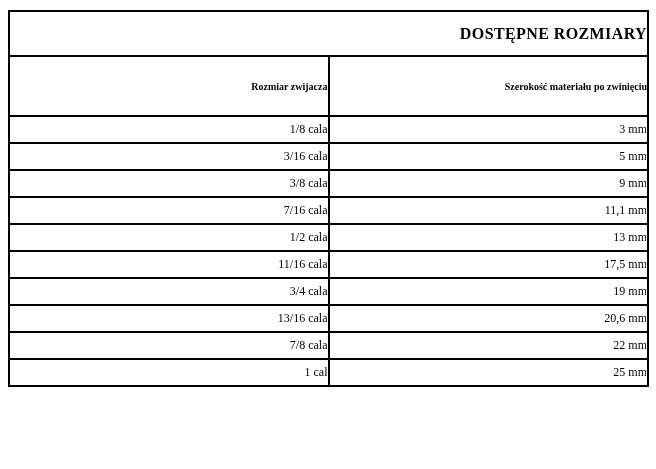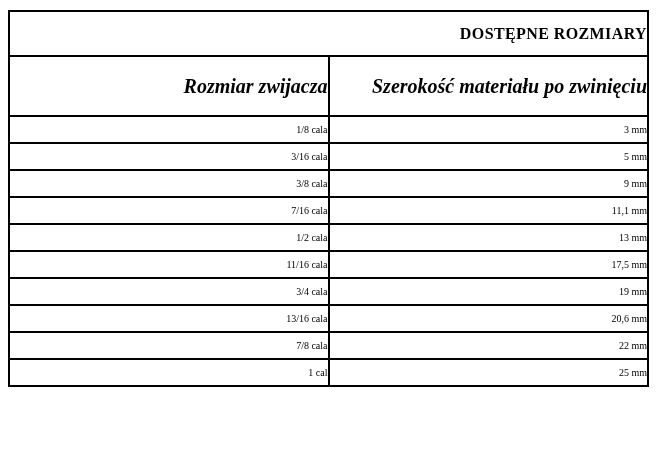--- a/index.html
+++ b/index.html
@@ -36,27 +36,27 @@
   }
   .title-cell {
     height: 43px;
     font-weight: bold;
     font-size: 16px;
     letter-spacing: 0.4px;
   }
   .header-cell {
     height: 58px;
     font-weight: bold;
-    font-size: 20px;
-    font-style: italic;
+    font-size: 10px;
   }
   .data-cell {
     height: 25px;
-    font-size: 10px;
+    font-size: 12px;
     font-weight: normal;
+    border-radius: 9px;
   }
   col.col-left  { width: 50%; }
   col.col-right { width: 50%; }
 </style>
 </head>
 <body>
 
 <div class="page">
   <table class="sizes">
     <colgroup>

